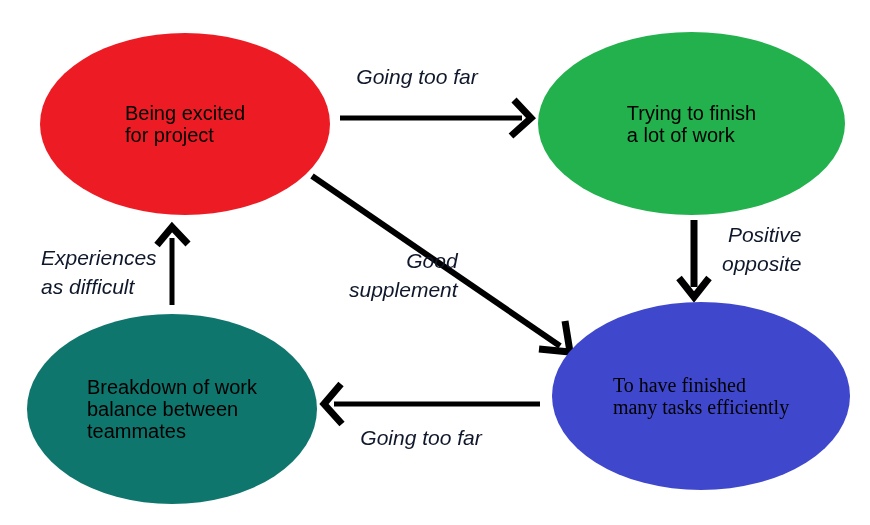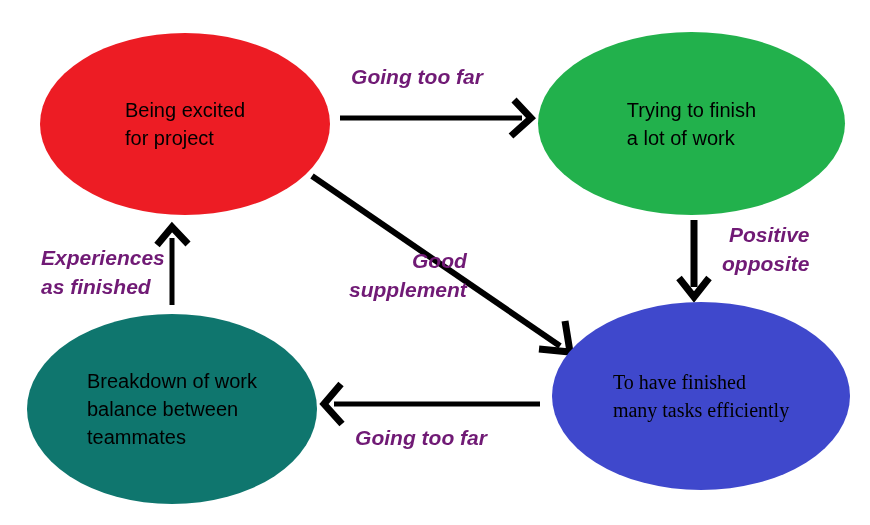--- a/index.html
+++ b/index.html
@@ -29,37 +29,37 @@
   }
   .node {
     position: absolute;
     border-radius: 50%;
     display: flex;
     align-items: center;
     justify-content: center;
   }
   .node-label {
     font-size: 20px;
-    line-height: 28px;
+    line-height: 22px;
     color: #000000;
     text-align: left;
     white-space: pre-line;
   }
   .node-excited   { left: 40px;  top: 33px;  width: 290px; height: 182px; }
   .node-trying    { left: 538px; top: 32px;  width: 307px; height: 183px; }
   .node-finished  { left: 552px; top: 302px; width: 298px; height: 188px; font-family: Liberation Serif, serif; }
   .node-breakdown { left: 27px;  top: 314px; width: 290px; height: 190px; }
 
   .edge-label {
     position: absolute;
     font-size: 21px;
     line-height: 29px;
     font-style: italic;
-    font-weight: 700;
-    color: #701a75;
+    font-weight: 400;
+    color: #0f172a;
     white-space: pre-line;
   }
   .label-going-top    { left: 338px; top: 62px;  width: 158px; text-align: center; }
   .label-positive     { left: 722px; top: 220px; text-align: right; }
   .label-good         { left: 349px; top: 246px; text-align: right; }
   .label-going-bottom { left: 350px; top: 423px; width: 142px; text-align: center; }
   .label-experiences  { left: 41px;  top: 243px; text-align: left; }
 </style>
 </head>
 <body>
@@ -110,15 +110,15 @@
 teammates</div>
   </div>
 
   <div class="edge-label label-going-top">Going too far</div>
   <div class="edge-label label-positive">Positive
 opposite</div>
   <div class="edge-label label-good">Good
 supplement</div>
   <div class="edge-label label-going-bottom">Going too far</div>
   <div class="edge-label label-experiences">Experiences
-as finished</div>
+as difficult</div>
 
 </div>
 
 </body></html>

